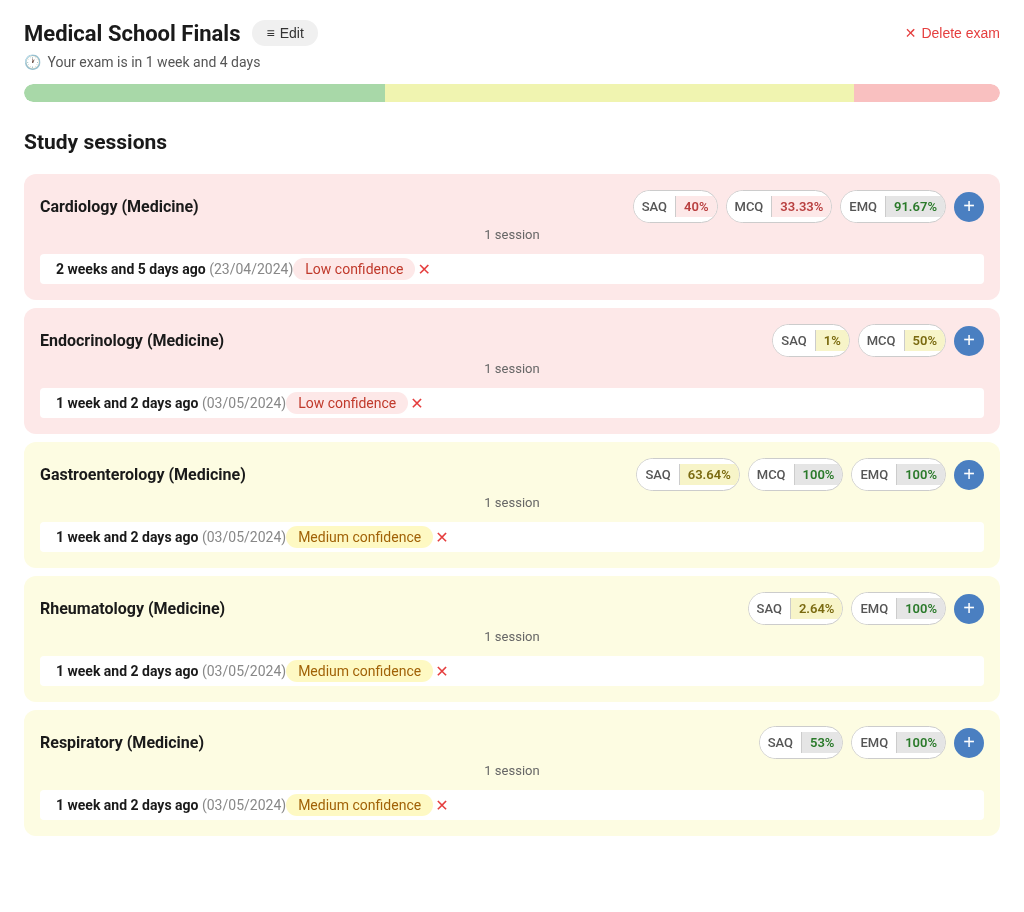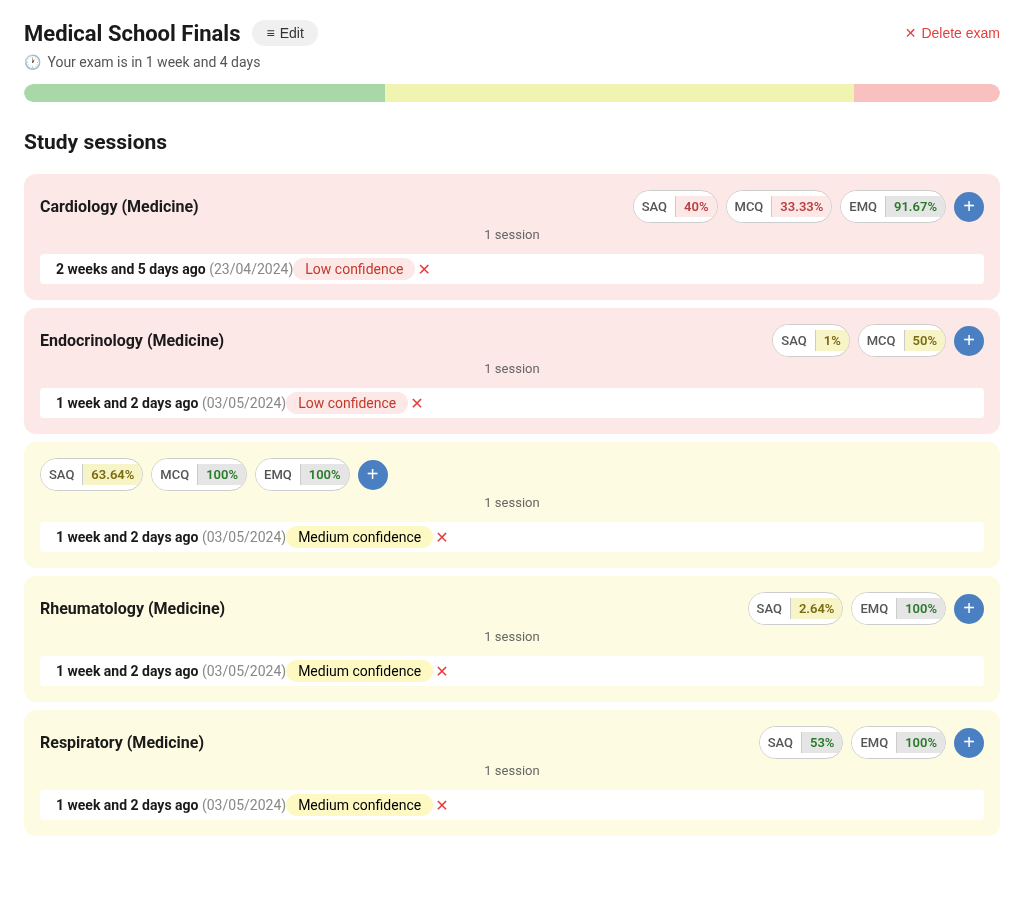--- a/index.html
+++ b/index.html
@@ -201,21 +201,21 @@
       padding: 3px 12px;
       font-size: 14px;
       font-weight: 400;
     }
     .confidence-low {
       background: #fde8e8;
       color: #c0392b;
     }
     .confidence-medium {
       background: #fef9c3;
-      color: #000000;
+      color: #a16207;
     }
     .remove-btn {
       background: none;
       border: none;
       cursor: pointer;
       color: #e53e3e;
       font-size: 16px;
       display: flex;
       align-items: center;
       justify-content: center;
@@ -298,20 +298,21 @@
       </div>
       <div class="subject-sessions">1 session</div>
       <div class="session-entry">
         <span class="session-date">1 week and 2 days ago <span class="session-date-parens">(03/05/2024)</span></span>
         <span class="confidence-badge confidence-low">Low confidence</span>
         <button class="remove-btn">✕</button>
       </div>
     </div>
     <div class="subject-card yellow">
       <div class="subject-header">
+        <span class="subject-name">Gastroenterology (Medicine)</span>
         <div class="score-badges">
           <div class="score-badge">
             <span class="badge-label">SAQ</span>
             <span class="badge-value yellow">63.64%</span>
           </div>
           <div class="score-badge">
             <span class="badge-label">MCQ</span>
             <span class="badge-value green">100%</span>
           </div>
           <div class="score-badge">

